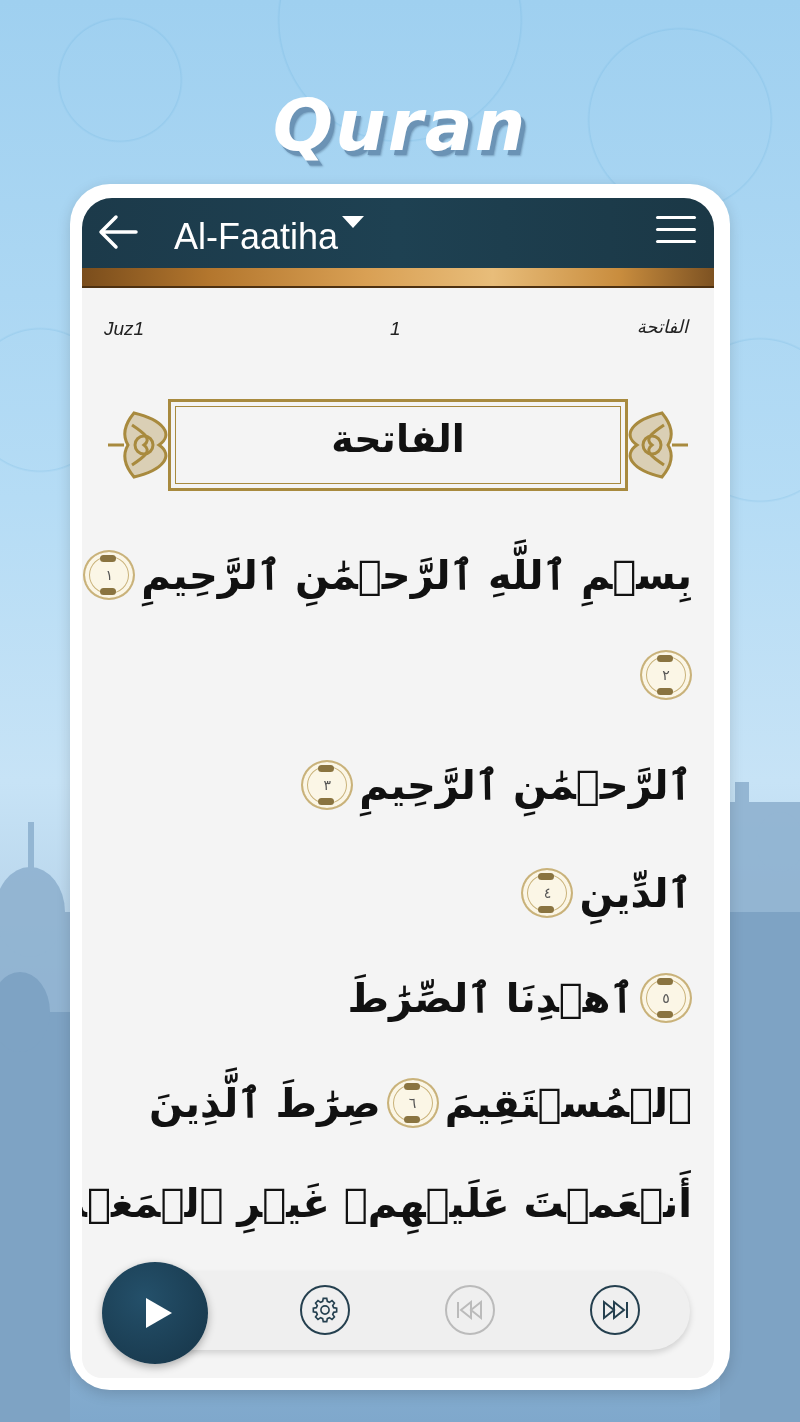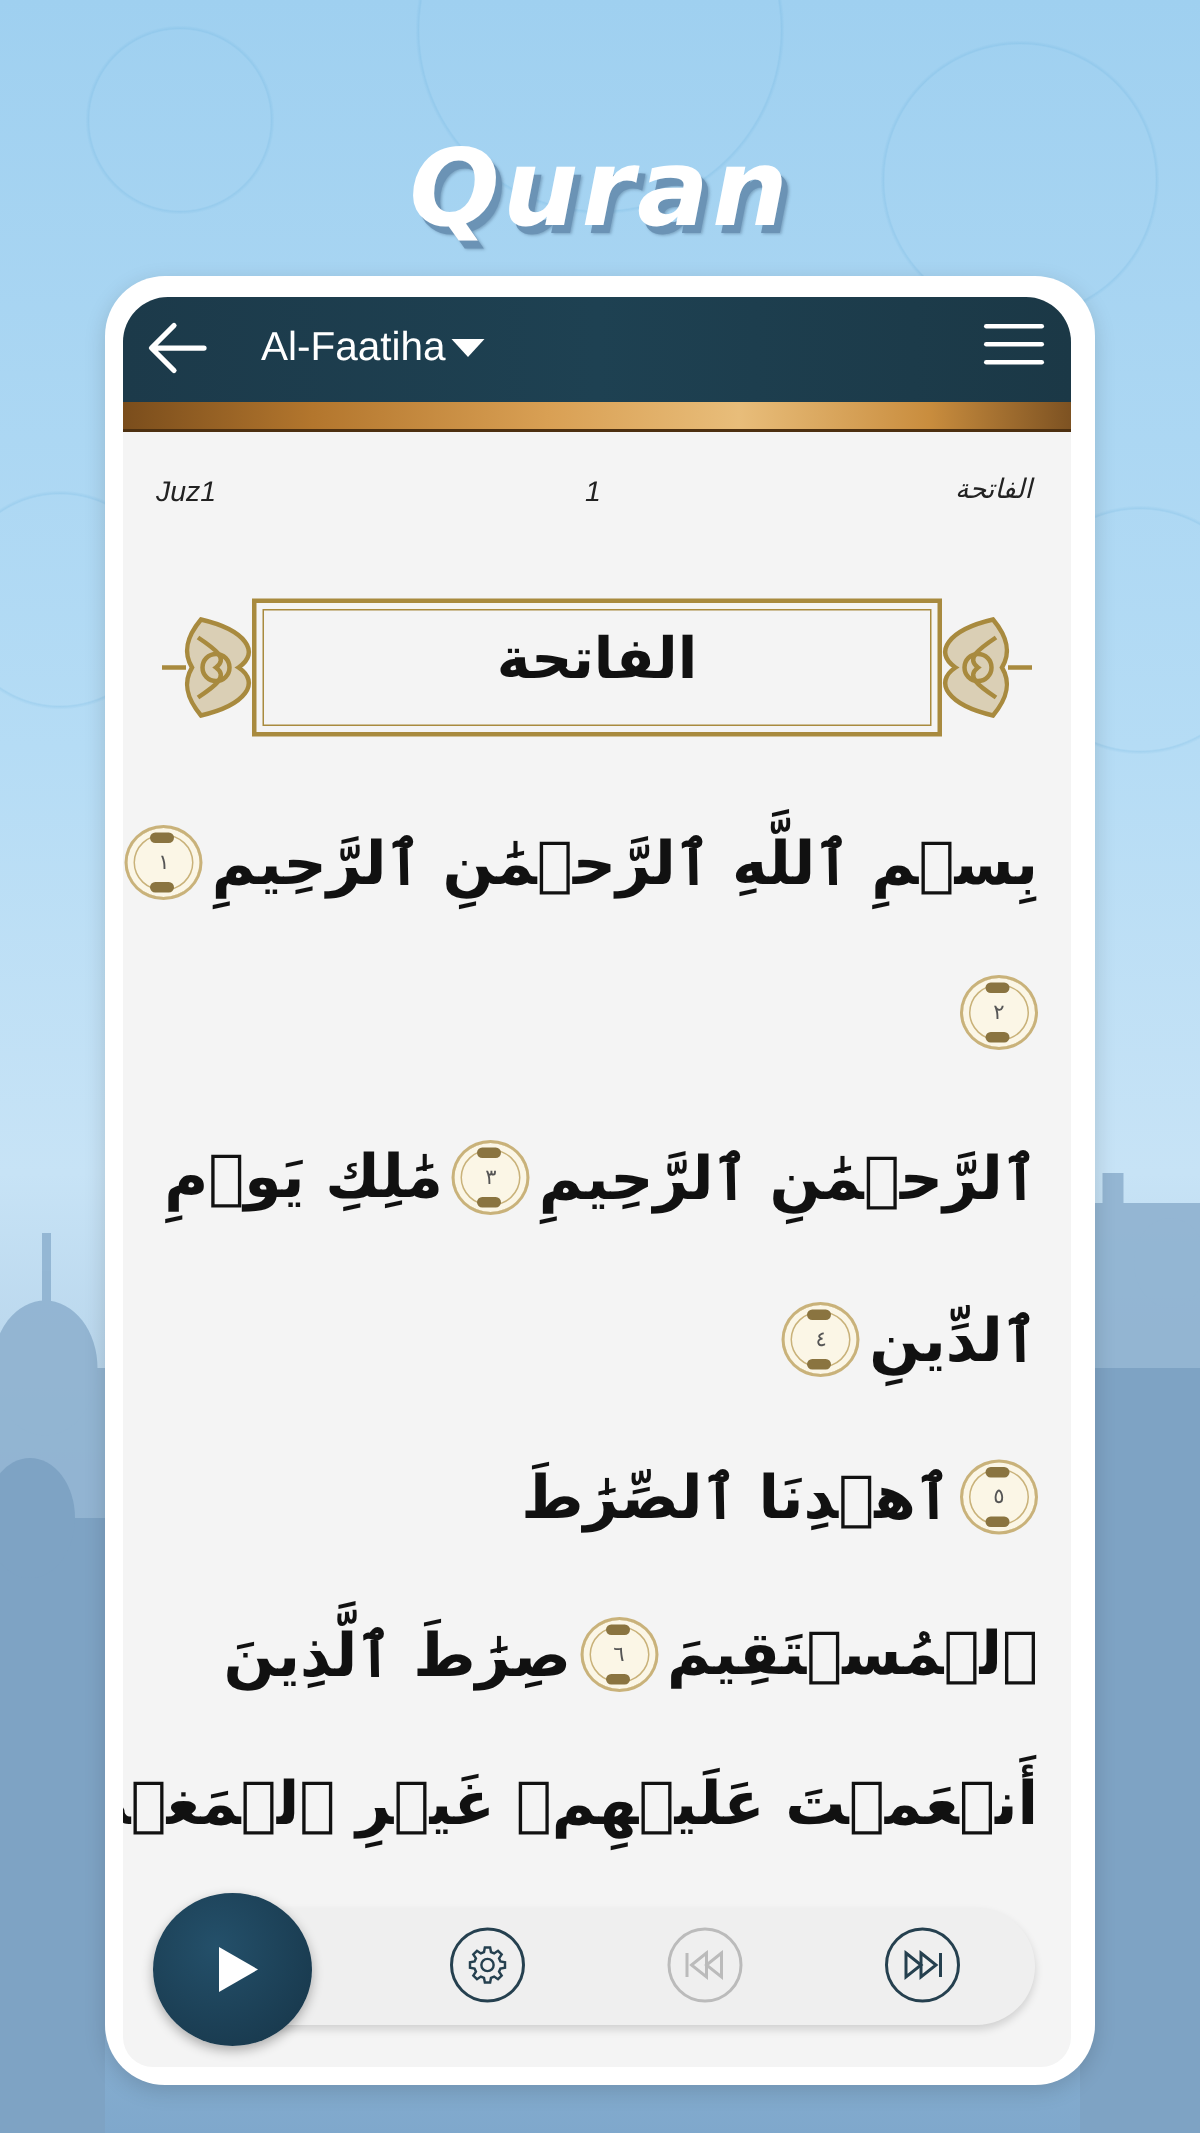--- a/index.html
+++ b/index.html
@@ -17,21 +17,21 @@
   .hero-title{position:absolute;top:52px;left:0;width:800px;text-align:center;
     font-family:"DejaVu Sans",sans-serif;font-style:italic;font-weight:bold;font-size:71px;
     color:#fff;letter-spacing:2px;
     text-shadow:4px 5px 0 #6b93b5, 5px 6px 2px rgba(60,90,120,.4);margin-top:32px;}
   .phone{position:absolute;left:70px;top:184px;width:660px;height:1206px;background:#fff;border-radius:40px;
     box-shadow:0 4px 14px rgba(0,0,0,.15);}
   .screen{position:absolute;left:82px;top:198px;width:632px;height:1180px;background:#f4f4f4;
     border-radius:30px 30px 20px 20px;overflow:hidden;}
   .appbar{position:relative;height:70px;background:linear-gradient(90deg,#1c3a4a,#1e4152 50%,#1b3846);display:flex;align-items:center;}
   .appbar .back{position:absolute;left:14px;top:14px;width:42px;height:40px;cursor:pointer;}
-  .appbar .title{position:absolute;left:92px;top:18px;color:#fff;font-size:27px;display:flex;align-items:center;cursor:pointer;}
+  .appbar .title{position:absolute;left:92px;top:18px;color:#fff;font-size:36px;display:flex;align-items:flex-start;cursor:pointer;}
   .appbar .caret{margin-left:4px;width:0;height:0;border-left:11px solid transparent;border-right:11px solid transparent;border-top:12px solid #fff;}
   .appbar .menu{position:absolute;right:18px;top:18px;width:40px;height:32px;cursor:pointer;}
   .appbar .menu span{display:block;height:3px;background:#fff;margin-bottom:9px;border-radius:2px;}
   .gold-bar{height:18px;background:linear-gradient(90deg,#7a4d1c 0%,#b3762d 20%,#d9a054 45%,#e8bd7a 65%,#c98d3e 85%,#7d5222 100%);
     border-bottom:2px solid #4d3010;}
   .info-row{position:relative;height:50px;font-size:19px;color:#222;font-style:italic;}
   .info-row .juz{position:absolute;left:22px;top:30px;}
   .info-row .page{position:absolute;left:308px;top:30px;}
   .info-row .surah-ar{position:absolute;right:26px;top:28px;font-family:"DejaVu Sans",sans-serif;font-size:18px;direction:rtl;}
   .header-frame{position:absolute;left:22px;top:197px;width:588px;height:100px;}
@@ -136,21 +136,20 @@
     <div class="verse-line" style="top:12px;">
       <span>بِسۡمِ ٱللَّهِ ٱلرَّحۡمَٰنِ ٱلرَّحِيمِ</span>
       <span class="ayah-mark">١</span>
     </div>
     <div class="verse-line" style="top:112px;">
       <span class="ayah-mark">٢</span>
     </div>
     <div class="verse-line" style="top:222px;">
       <span>ٱلرَّحۡمَٰنِ ٱلرَّحِيمِ</span>
       <span class="ayah-mark">٣</span>
-      <span>مَٰلِكِ يَوۡمِ</span>
     </div>
     <div class="verse-line" style="top:330px;">
       <span>ٱلدِّينِ</span>
       <span class="ayah-mark">٤</span>
     </div>
     <div class="verse-line" style="top:435px;">
       <span class="ayah-mark">٥</span>
       <span>ٱهۡدِنَا ٱلصِّرَٰطَ</span>
     </div>
     <div class="verse-line" style="top:540px;">

